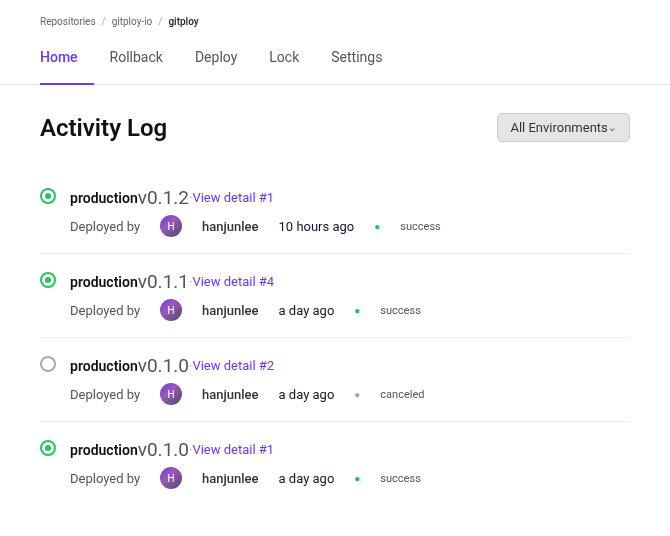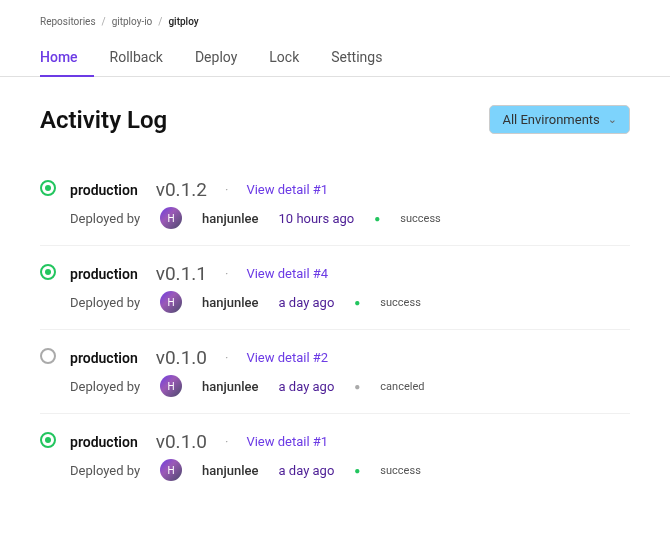--- a/index.html
+++ b/index.html
@@ -33,21 +33,21 @@
     }
 
     .nav-tabs {
       display: flex;
       align-items: center;
       gap: 0;
       padding: 0 40px;
       border-bottom: 1px solid #e0e0e0;
     }
     .nav-tab {
-      padding: 10px 16px 10px;
+      padding: 10px 16px 18px;
       cursor: pointer;
       color: #555;
       font-size: 14px;
       text-decoration: none;
       border-bottom: 2px solid transparent;
       margin-bottom: -1px;
     }
     .nav-tab:first-child {
       padding-left: 0;
     }
@@ -69,28 +69,28 @@
     }
     .page-title {
       font-size: 24px;
       font-weight: 600;
       color: #111;
     }
 
     .env-dropdown {
       display: flex;
       align-items: center;
-      gap: 8px;
+      gap: 0;
       border: 1px solid #ccc;
       border-radius: 5px;
       padding: 6px 12px;
       cursor: pointer;
       font-size: 13px;
       color: #333;
-      background: #7dd3fc;
+      background: #e5e5e5;
     }
     .env-dropdown-arrow {
       color: #666;
       font-size: 11px;
     }
 
     .activity-list {
       display: flex;
       flex-direction: column;
       gap: 0;
@@ -139,21 +139,21 @@
 
     .activity-body {
       display: flex;
       flex-direction: column;
       gap: 6px;
     }
 
     .activity-title-row {
       display: flex;
       align-items: center;
-      gap: 18px;
+      gap: 0;
       font-size: 14px;
     }
     .env-name {
       font-weight: 600;
       color: #111;
     }
     .version-tag {
       color: #555;
       font-size: 19px;
     }
@@ -190,21 +190,21 @@
       align-items: center;
       justify-content: center;
       font-size: 10px;
       color: #fff;
     }
     .user-name {
       font-weight: 500;
       color: #333;
     }
     .time-text {
-      color: #4c1d95;
+      color: #0f172a;
     }
     .status-label {
       font-size: 11px;
     }
 
     .pagination {
       display: flex;
       justify-content: center;
       gap: 8px;
       margin-top: 40px;

